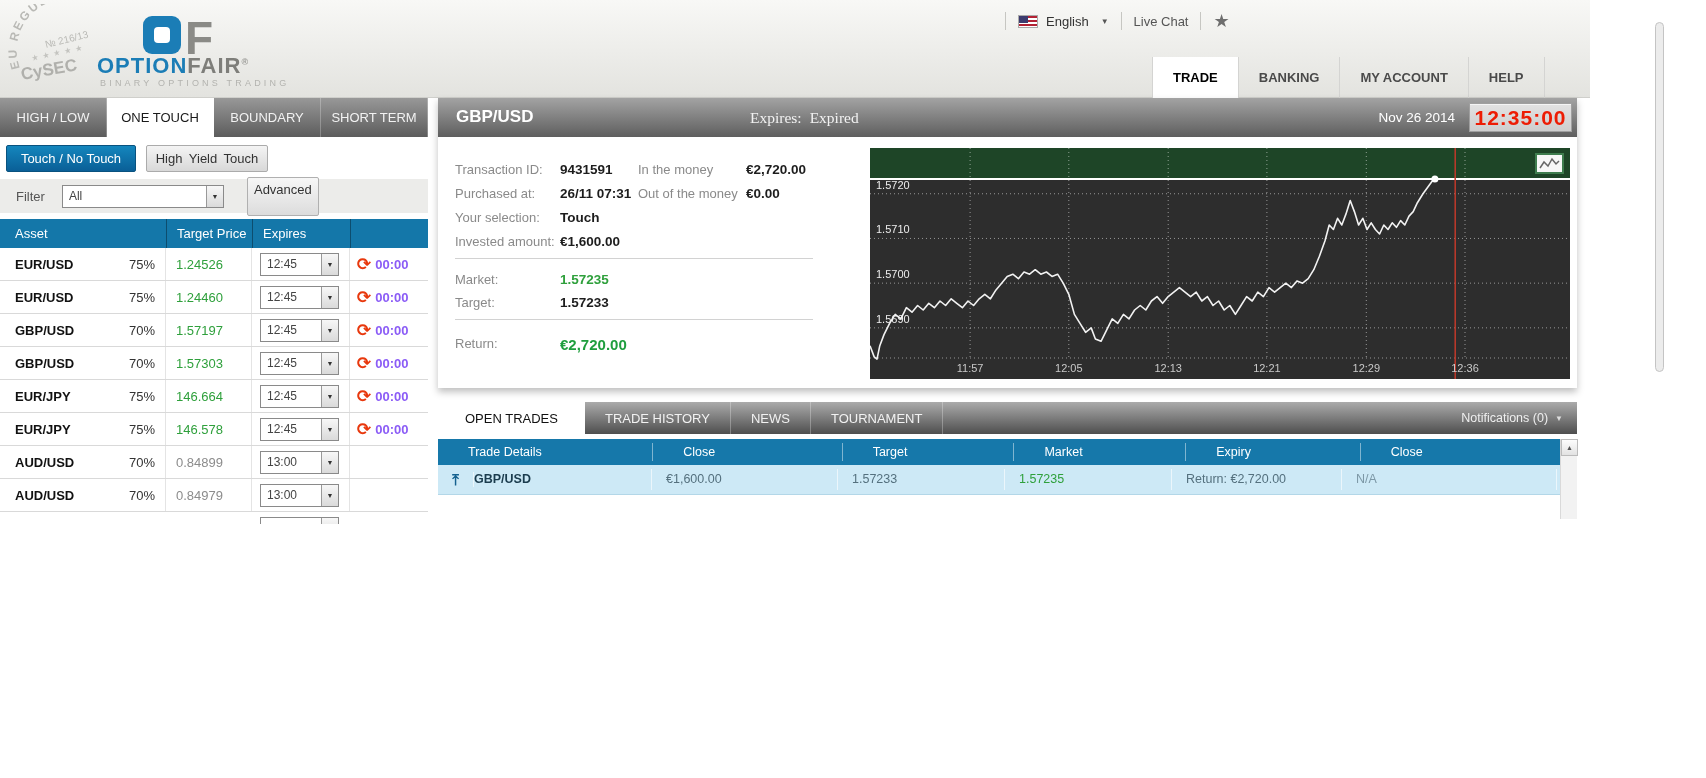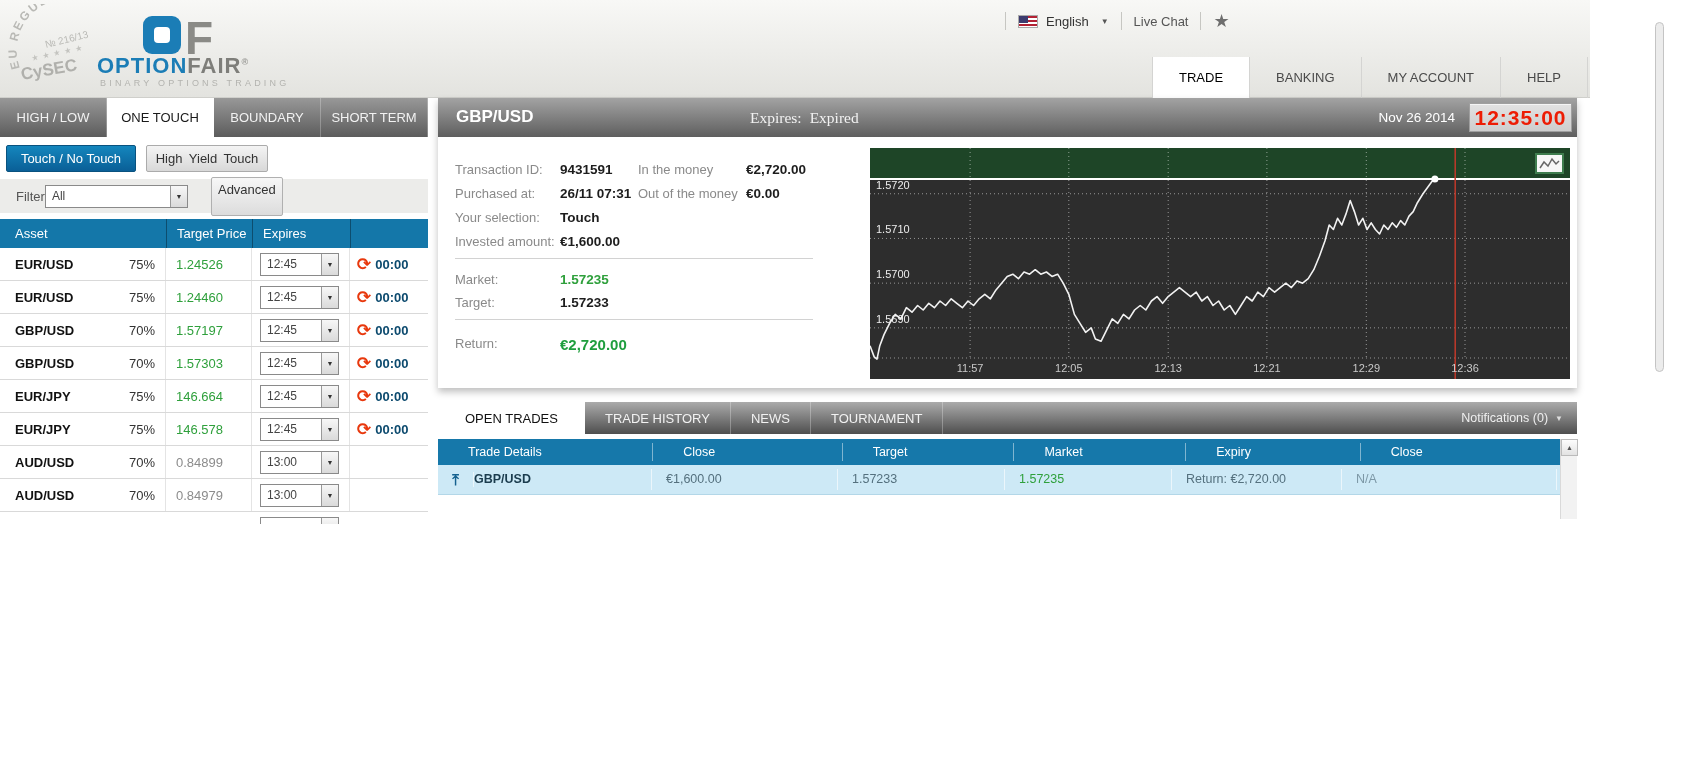--- a/index.html
+++ b/index.html
@@ -18,21 +18,21 @@
   .util { position:absolute; left:1005px; top:9px; height:24px; display:flex; align-items:center; gap:12px; }
   .flag { width:20px; height:13px; border:1px solid #aaa; position:relative;
     background:repeating-linear-gradient(180deg,#b22234 0 2px,#fff 2px 4px); display:inline-block; }
   .flag::after { content:""; position:absolute; left:0; top:0; width:9px; height:7px; background:#3c3b6e; }
   .lang-label { font-size:13px; font-weight:normal; color:#333; margin-left:-4px; }
   .caret { font-size:8px; color:#555; }
   .util-sep { width:1px; height:18px; background:#c6c6c2; }
   .live-chat { font-size:13px; color:#555; }
   .star { font-size:18px; color:#6e6e6e; line-height:1; }
   .main-nav { position:absolute; left:1152px; top:57px; height:41px; display:flex; }
-  .nav-tab { padding:0 26px; line-height:41px; font-size:13px; font-weight:normal; color:#4a4a4a;
+  .nav-tab { padding:0 20px; line-height:41px; font-size:13px; font-weight:bold; color:#4a4a4a;
     border-left:1px solid #d4d4d2; cursor:pointer; }
   .nav-tab:last-child { border-right:1px solid #d4d4d2; }
   .nav-tab.active { background:#fff; color:#000; }
 
   
   .opt-tabs { position:absolute; left:0; top:98px; width:428px; height:39px; display:flex;
     background:linear-gradient(#989898,#5c5c5c); }
   .opt-tab { flex:1; display:flex; align-items:center; justify-content:center; font-size:13px;
     color:#f2f2f2; border-right:1px solid rgba(255,255,255,.25); cursor:pointer; }
   .opt-tab.active { background:#fff; color:#1a1a1a; }
@@ -41,41 +41,41 @@
     background:linear-gradient(#1486bd,#0a5f97); border:1px solid #09527f; }
   .mode-btn.secondary { left:146px; top:145px; width:122px; color:#333; word-spacing:3px;
     background:linear-gradient(#f4f4f4,#d8d8d8); border:1px solid #ababab; }
   .filter-row { position:absolute; left:0; top:179px; width:428px; height:34px; background:#ececea;
     display:flex; align-items:center; }
   .filter-label { font-size:13px; color:#555; margin-left:16px; }
   .sel { display:inline-flex; align-items:stretch; border:1px solid #8a8a8a; background:#fff; height:23px; }
   .sel-txt { font-size:12px; color:#444; padding:3px 6px 0 6px; flex:1; white-space:nowrap; overflow:hidden; }
   .sel-btn { width:17px; border-left:1px solid #999; background:linear-gradient(#f7f7f7,#dadada);
     display:flex; align-items:center; justify-content:center; font-size:7px; color:#333; }
-  .filter-sel { width:143px; }
+  .filter-sel { width:162px; margin-left:17px; }
   .adv-btn { margin-left:23px; width:72px; height:39px; font-size:13px; color:#333; text-align:center; line-height:23px;
     background:linear-gradient(#f7f7f7,#dcdcdc); border:1px solid #b0b0b0; border-radius:2px; cursor:pointer; }
 
   .asset-table { position:absolute; left:0; top:219px; width:428px; height:305px; overflow:hidden; }
   .at-head { height:29px; background:#1477a9; display:flex; align-items:center; color:#fff; font-size:13px; }
   .at-head .c { border-left:1px solid rgba(0,0,0,.35); height:100%; display:flex; align-items:center; }
   .at-head .c1 { width:166px; padding-left:15px; border-left:none; }
   .at-head .c2 { width:86px; padding-left:10px; }
   .at-head .c3 { width:98px; padding-left:10px; }
   .at-head .c4 { flex:1; }
   .at-row { height:33px; display:flex; align-items:center; background:#fff; border-bottom:1px solid #d9d9d9; font-size:13px; }
   .ar-asset { width:108px; padding-left:15px; font-weight:bold; color:#111; }
   .ar-pct { width:58px; text-align:right; padding-right:10px; color:#333; border-right:1px solid #e4e4e4; height:100%; line-height:33px; }
   .ar-price { width:86px; padding-left:10px; border-right:1px solid #e4e4e4; height:100%; line-height:33px; }
   .ar-price.green { color:#2fa03c; } .ar-price.gray { color:#8c8c8c; }
   .ar-exp { width:98px; padding-left:8px; border-right:1px solid #e4e4e4; height:100%; display:flex; align-items:center; }
   .ar-exp .sel { width:79px; }
   .ar-timer { flex:1; display:flex; align-items:center; padding-left:7px; }
   .clock-ico { font-size:17px; font-weight:bold; color:#e8380d; line-height:1; }
-  .countdown { font-size:13px; font-weight:bold; color:#0c4a6e; margin-left:4px; }
+  .countdown { font-size:13px; font-weight:bold; color:#8b5cf6; margin-left:4px; }
 
   
   .card { position:absolute; left:438px; top:98px; width:1139px; height:290px; background:#fff;
     box-shadow:0 4px 7px rgba(0,0,0,.25); }
   .card-header { position:relative; height:39px; background:linear-gradient(#a3a3a3,#5e5e5e); }
   .ch-symbol { position:absolute; left:18px; top:9px; font-size:17px; font-weight:bold; color:#fff; }
   .ch-expires { position:absolute; left:312px; top:11px; font-family:"Liberation Serif","DejaVu Serif",serif;
     font-size:15.5px; color:#f2f2f2; }
   .ch-expires .ev { margin-left:8px; }
   .ch-date { position:absolute; right:122px; top:12px; font-size:13.5px; color:#fff; }

